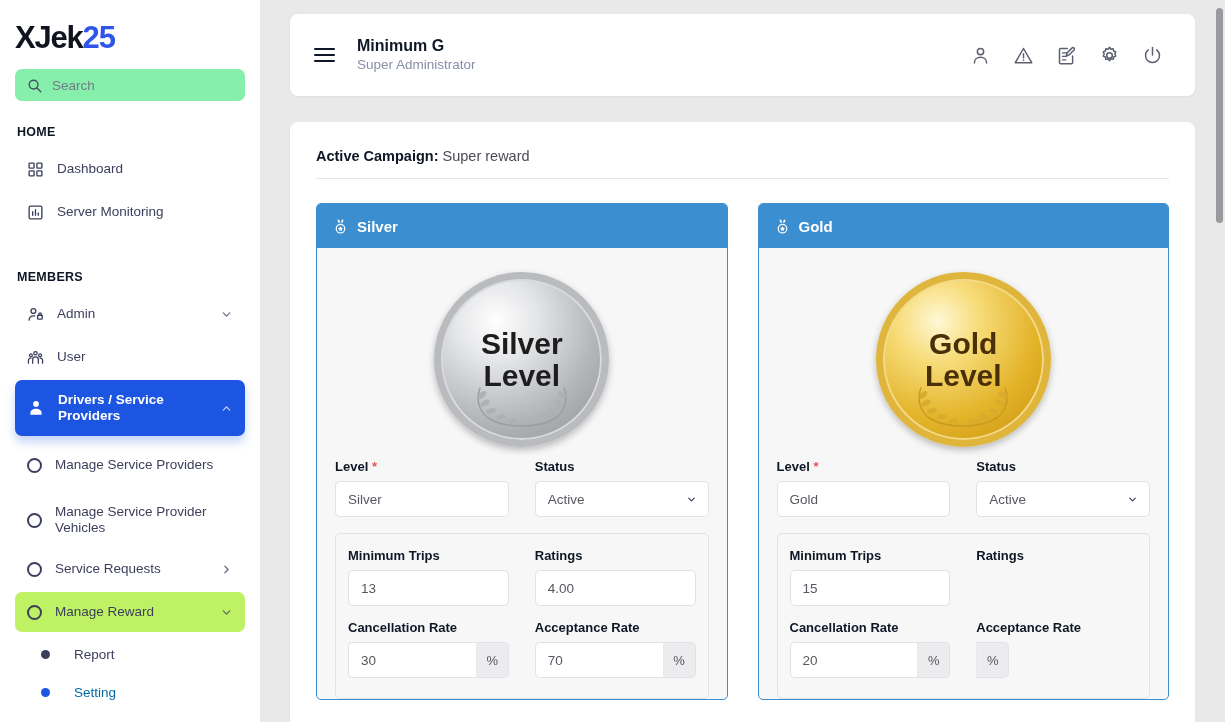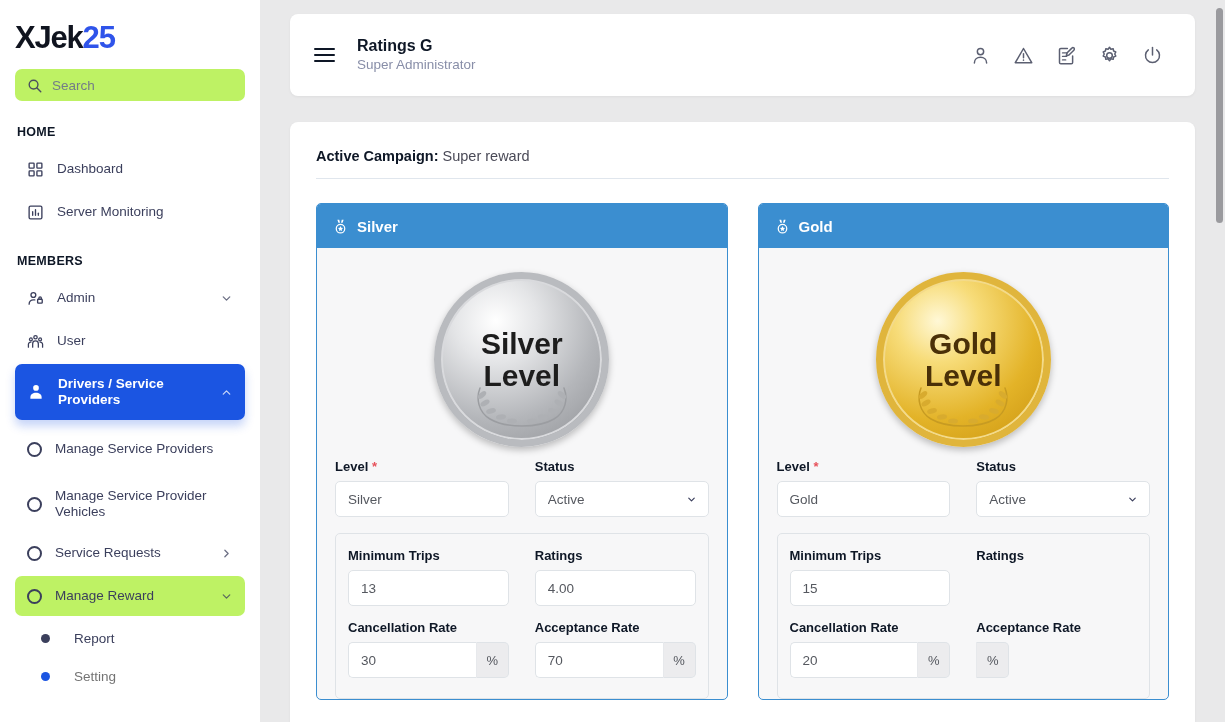--- a/index.html
+++ b/index.html
@@ -22,36 +22,36 @@
   }
   .logo {
     font-size: 31px; font-weight: bold; letter-spacing: -1.2px;
     padding: 22px 0 16px 0; line-height: 1;
   }
   .logo .lg-dark { color: #10141f; }
   .logo .lg-accent { color: #2f54ea; }
 
   .search-box {
     display: flex; align-items: center; gap: 10px;
-    background: #bef264; border-radius: 7px;
+    background: #86efac; border-radius: 7px;
     height: 32px; padding: 0 12px; margin-bottom: 24px;
   }
   .search-box svg { flex: 0 0 auto; }
   .search-input {
     border: none; outline: none; background: transparent;
     font-family: "Liberation Sans", sans-serif;
     font-size: 13.5px; color: #6b7280; width: 100%;
   }
   .search-input::placeholder { color: #737b88; }
 
   .nav-section {
     font-size: 12.5px; font-weight: bold; color: #0e1726;
     letter-spacing: .3px; margin: 0 0 10px 2px;
   }
-  .nav-section.second { margin-top: 22px; }
+  .nav-section.second { margin-top: 38px; }
 
   .nav-item {
     display: flex; align-items: center; gap: 13px;
     height: 40px; padding: 0 12px; border-radius: 7px;
     color: #3b3f5c; font-size: 13.5px; cursor: pointer;
     margin-bottom: 3px; position: relative;
   }
   .nav-item .nav-label { flex: 1; line-height: 1.15; }
   .nav-item.active {
     background: #1b55e2; color: #ffffff;
@@ -64,21 +64,21 @@
 
   .sub-item {
     display: flex; align-items: center; gap: 24px;
     height: 38px; padding: 0 12px 0 26px;
     font-size: 13.5px; color: #3b3f5c; cursor: pointer;
   }
   .sub-item .dot {
     width: 9px; height: 9px; border-radius: 50%; background: #3b3f5c;
     flex: 0 0 auto;
   }
-  .sub-item.current { color: #737373; }
+  .sub-item.current { color: #0369a1; }
   .sub-item.current .dot { background: #1b55e2; }
 
   .ring {
     width: 15px; height: 15px; border: 2px solid #3b3f5c;
     border-radius: 50%; flex: 0 0 auto;
   }
 
   
   .main {
     flex: 1; height: 722px; position: relative;
@@ -322,21 +322,21 @@
 <main class="main">
   <div class="main-inner">
 
     <div class="topbar">
       <div class="burger">
         <span></span>
           <span></span>
           <span></span>
       </div>
       <div class="user-block">
-        <div class="user-name">Ratings G</div>
+        <div class="user-name">Minimum G</div>
         <div class="user-role">Super Administrator</div>
       </div>
       <div class="top-icons">
         <svg class="ic" width="21" height="21" viewBox="0 0 24 24" fill="none" stroke="#5b5f71" stroke-width="1.7">
           <circle cx="12" cy="7.5" r="3.6"></circle>
           <path d="M5 20.5c0-3.9 3.1-6.5 7-6.5s7 2.6 7 6.5" stroke-linecap="round"></path>
         </svg>
         <svg class="ic" width="21" height="21" viewBox="0 0 24 24" fill="none" stroke="#5b5f71" stroke-width="1.7">
           <path d="M12 4 2.6 20.2h18.8z" stroke-linejoin="round"></path>
           <line x1="12" y1="10" x2="12" y2="14.5" stroke-linecap="round"></line>

